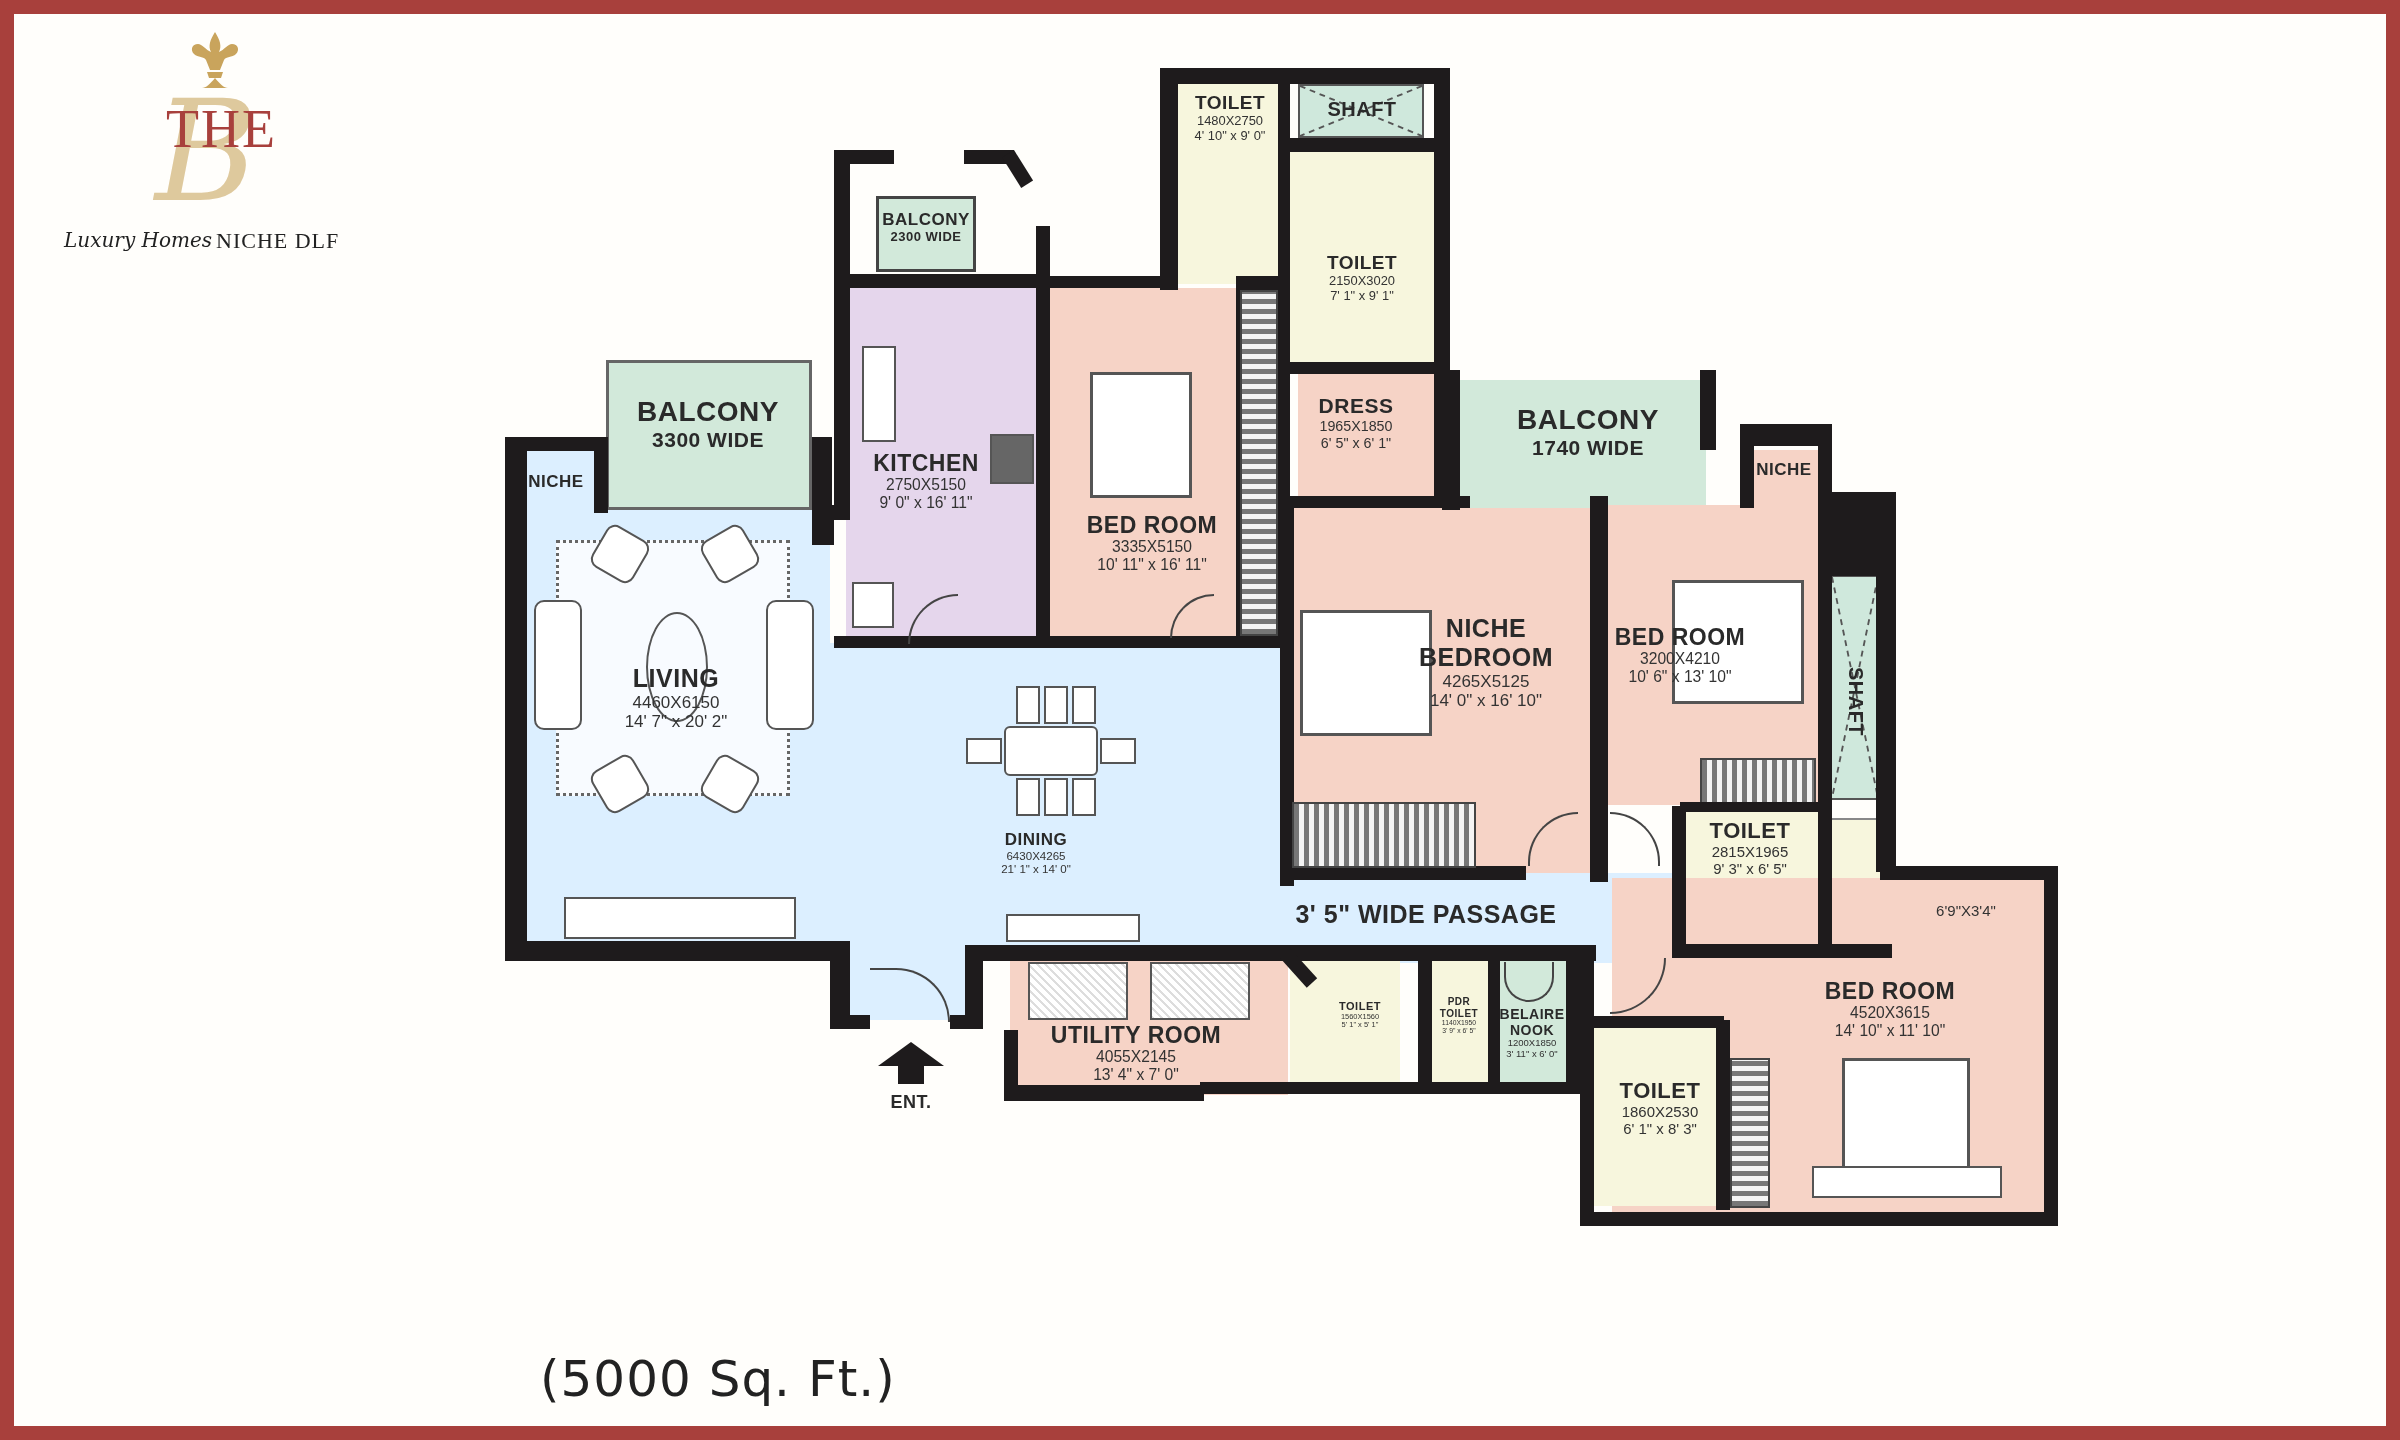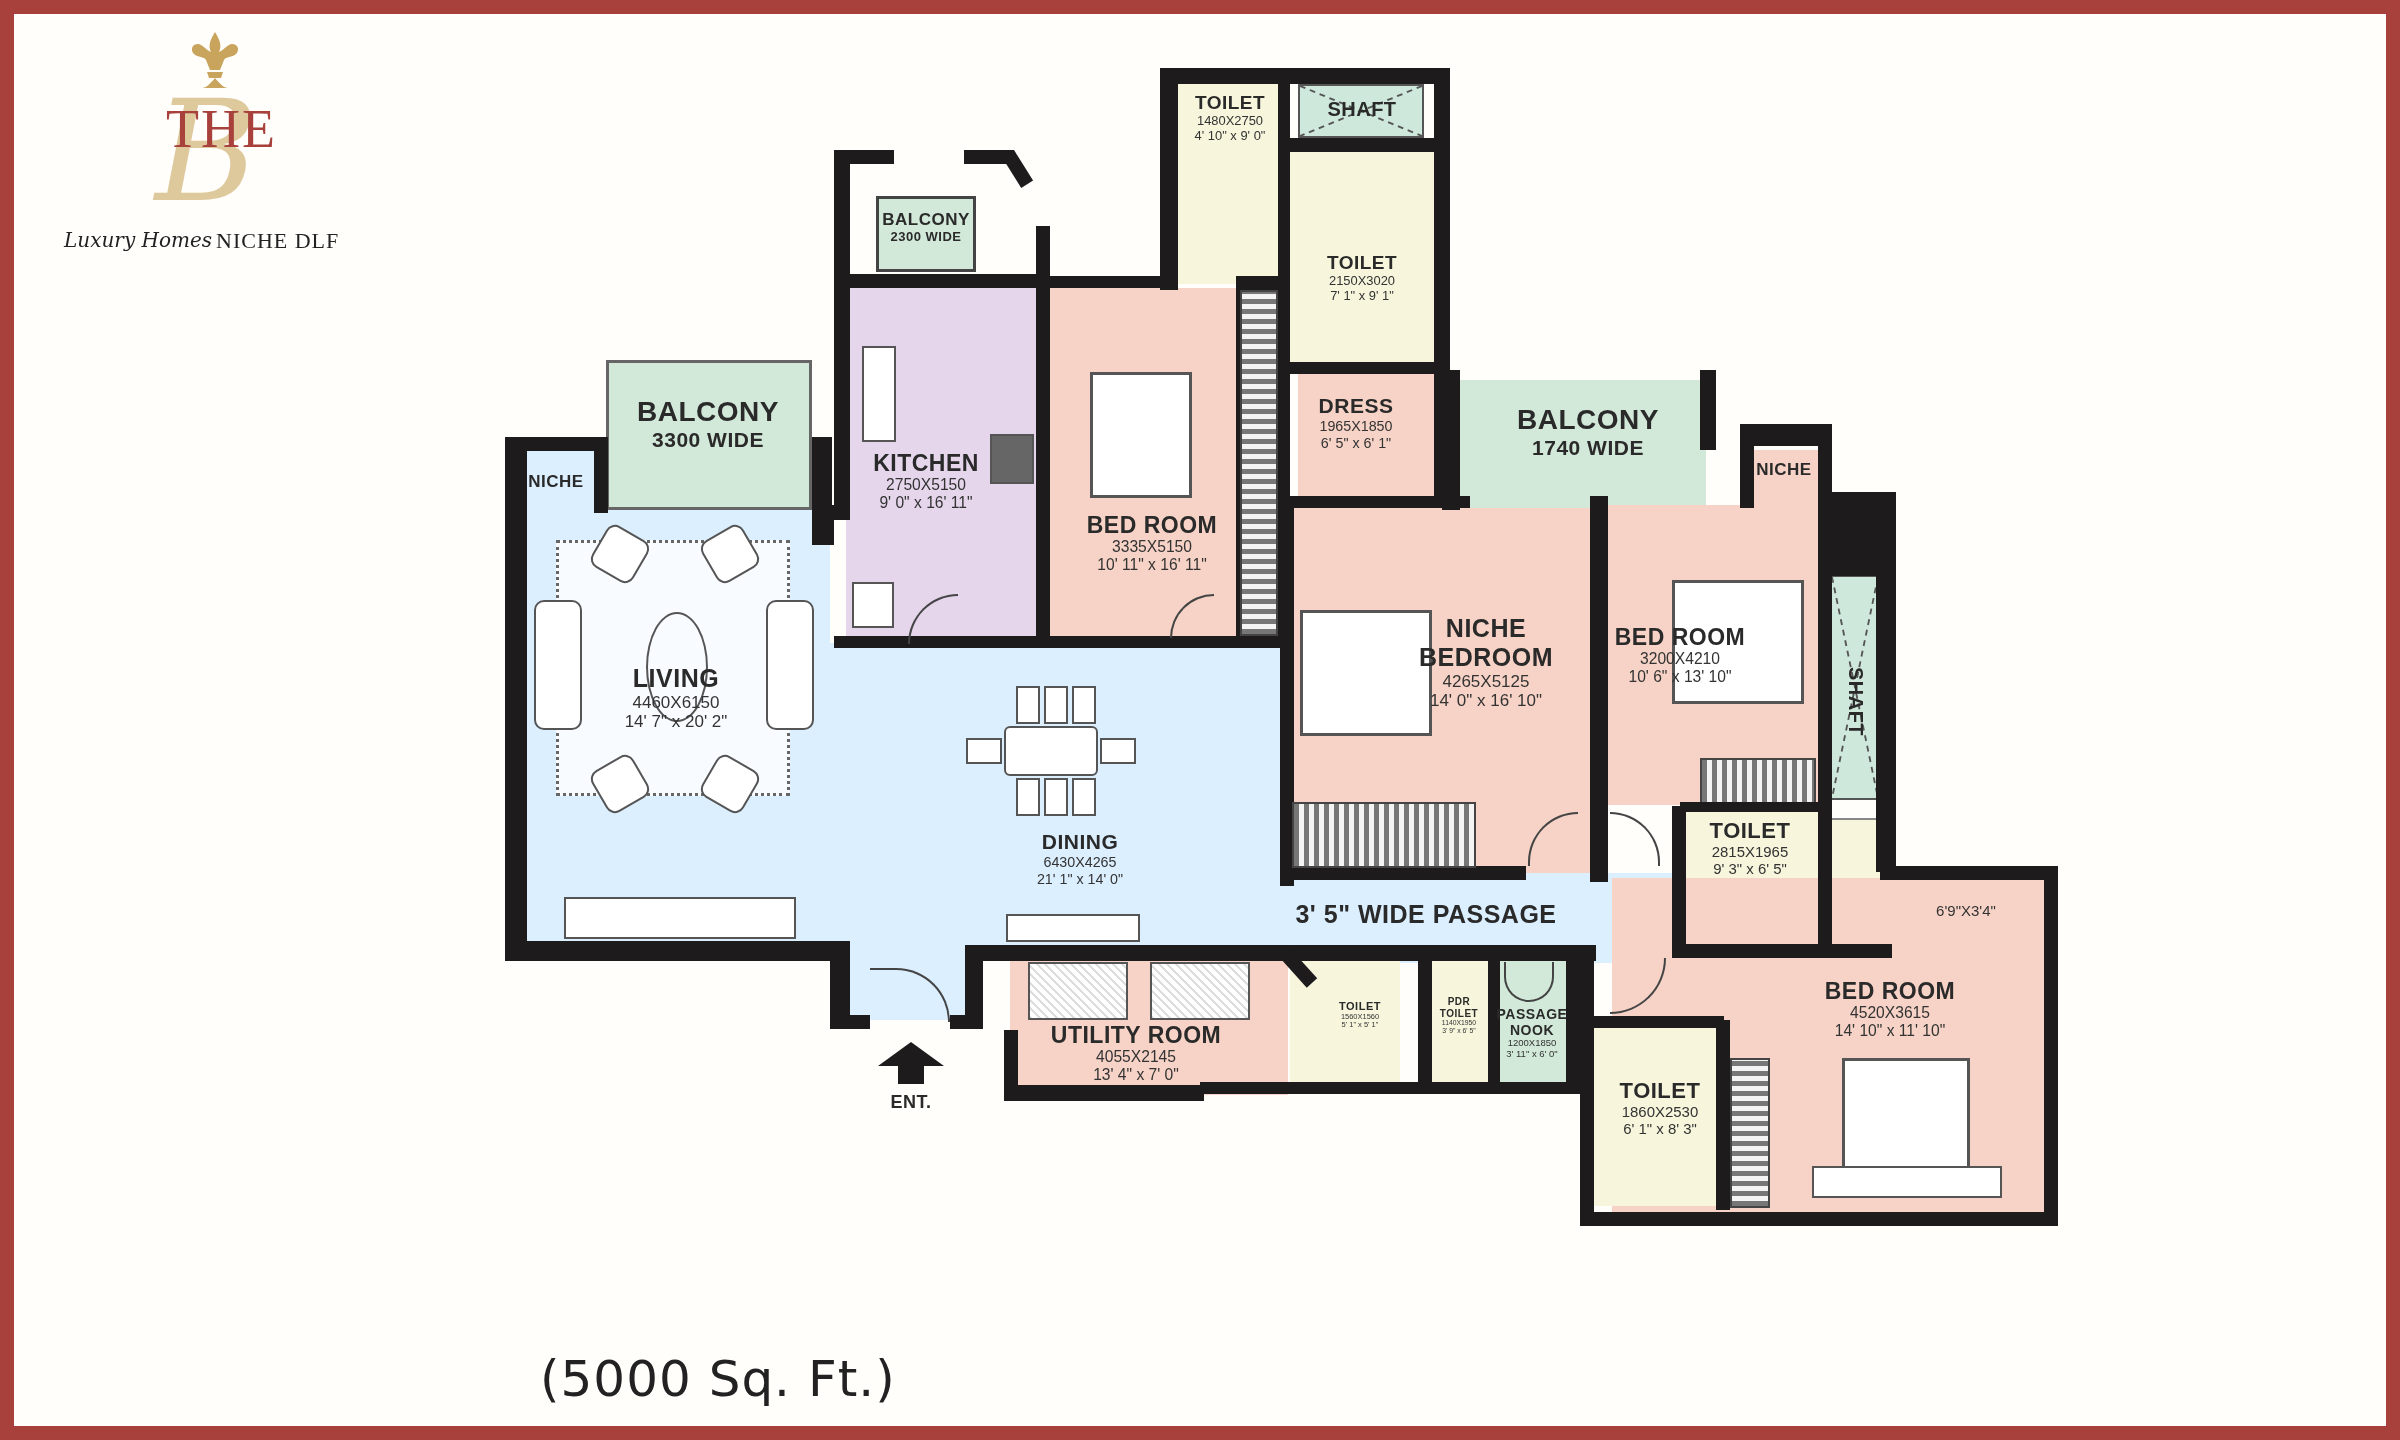--- a/index.html
+++ b/index.html
@@ -260,21 +260,21 @@
   <span class="d">10' 6" x 13' 10"</span>
 </div>
 <div class="lbl" style="left:1855px;top:690px;font-size:20px;transform:translateX(-50%) rotate(90deg)">
   <span class="n">SHAFT</span>
 </div>
 <div class="lbl" style="left:1750px;top:818px;font-size:22px">
   <span class="n">TOILET</span>
   <span class="d">2815X1965</span>
   <span class="d">9' 3" x 6' 5"</span>
 </div>
-<div class="lbl" style="left:1080px;top:830px;font-size:21px">
+<div class="lbl" style="left:1036px;top:830px;font-size:17px">
   <span class="n">DINING</span>
   <span class="d">6430X4265</span>
   <span class="d">21' 1" x 14' 0"</span>
 </div>
 <div class="lbl" style="left:1426px;top:900px;font-size:25px">
   <span class="n">3' 5" WIDE PASSAGE</span>
 </div>
 <div class="lbl" style="left:1966px;top:902px;font-size:15px">
   <span class="d" style="font-size:15px">6'9"X3'4"</span>
 </div>
@@ -298,21 +298,21 @@
   <span class="d">1560X1560</span>
   <span class="d">5' 1" x 5' 1"</span>
 </div>
 <div class="lbl" style="left:1459px;top:996px;font-size:10px">
   <span class="n">PDR</span>
   <span class="n">TOILET</span>
   <span class="d">1140X1950</span>
   <span class="d">3' 9" x 6' 5"</span>
 </div>
 <div class="lbl" style="left:1532px;top:1006px;font-size:14px">
-  <span class="n">PASSAGE</span>
+  <span class="n">BELAIRE</span>
   <span class="n">NOOK</span>
   <span class="d">1200X1850</span>
   <span class="d">3' 11" x 6' 0"</span>
 </div>
 <div class="lbl" style="left:911px;top:1092px;font-size:18px">
   <span class="n">ENT.</span>
 </div>
 
 <div class="abs" style="left:540px;top:1350px;font-family:'DejaVu Sans',sans-serif;font-size:50px;color:#222;letter-spacing:1px">(5000 Sq. Ft.)</div>
 

